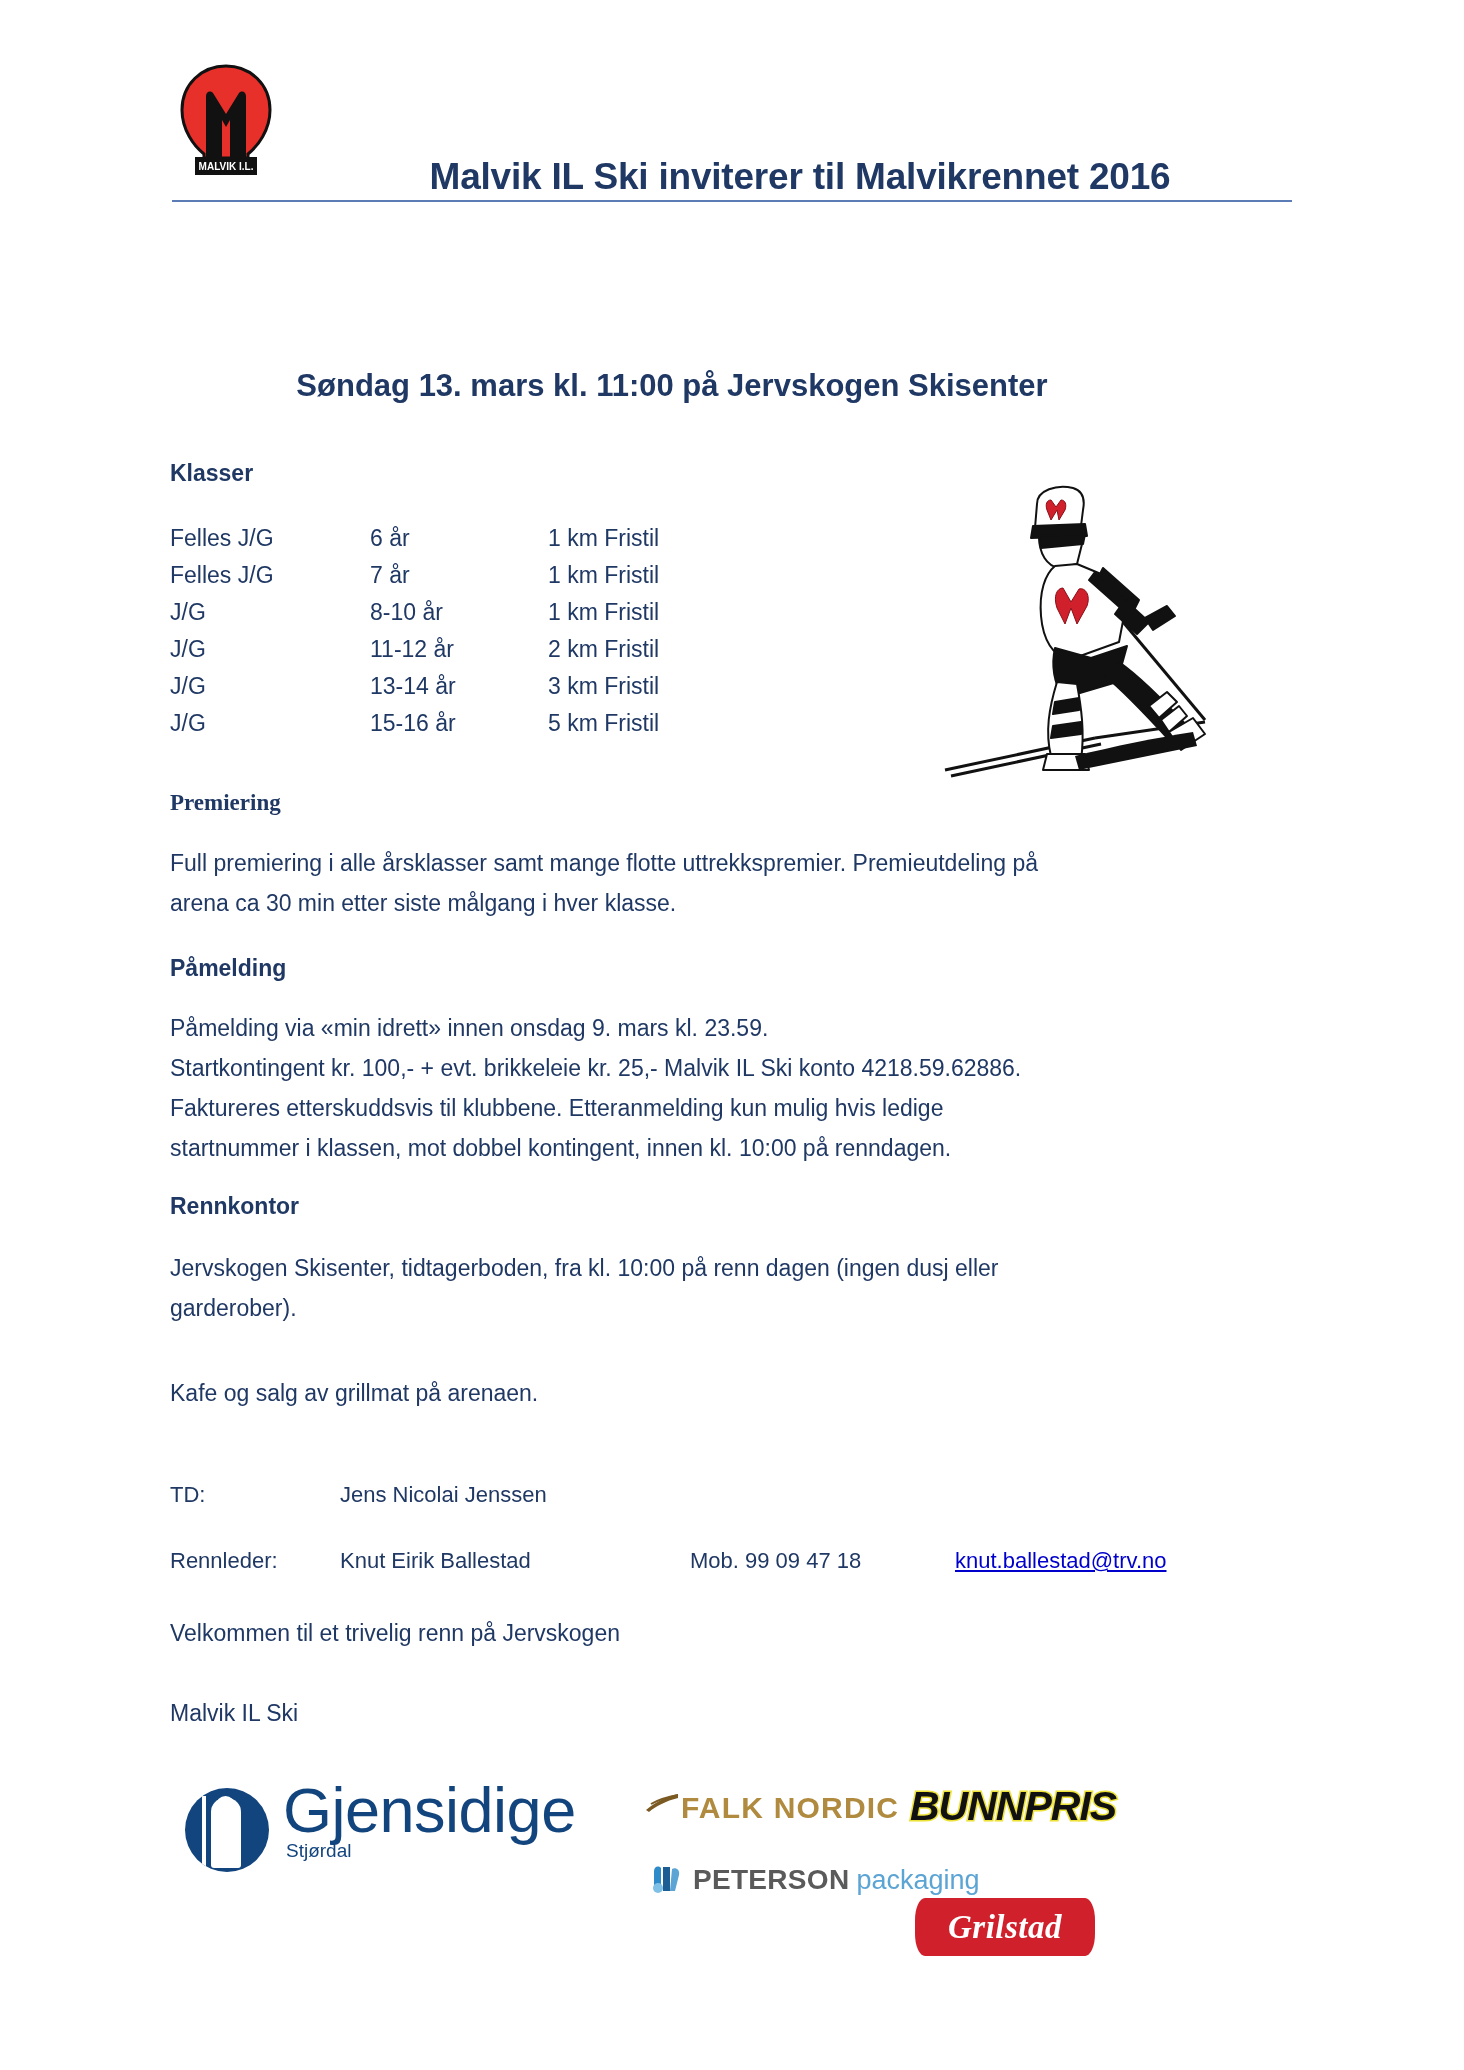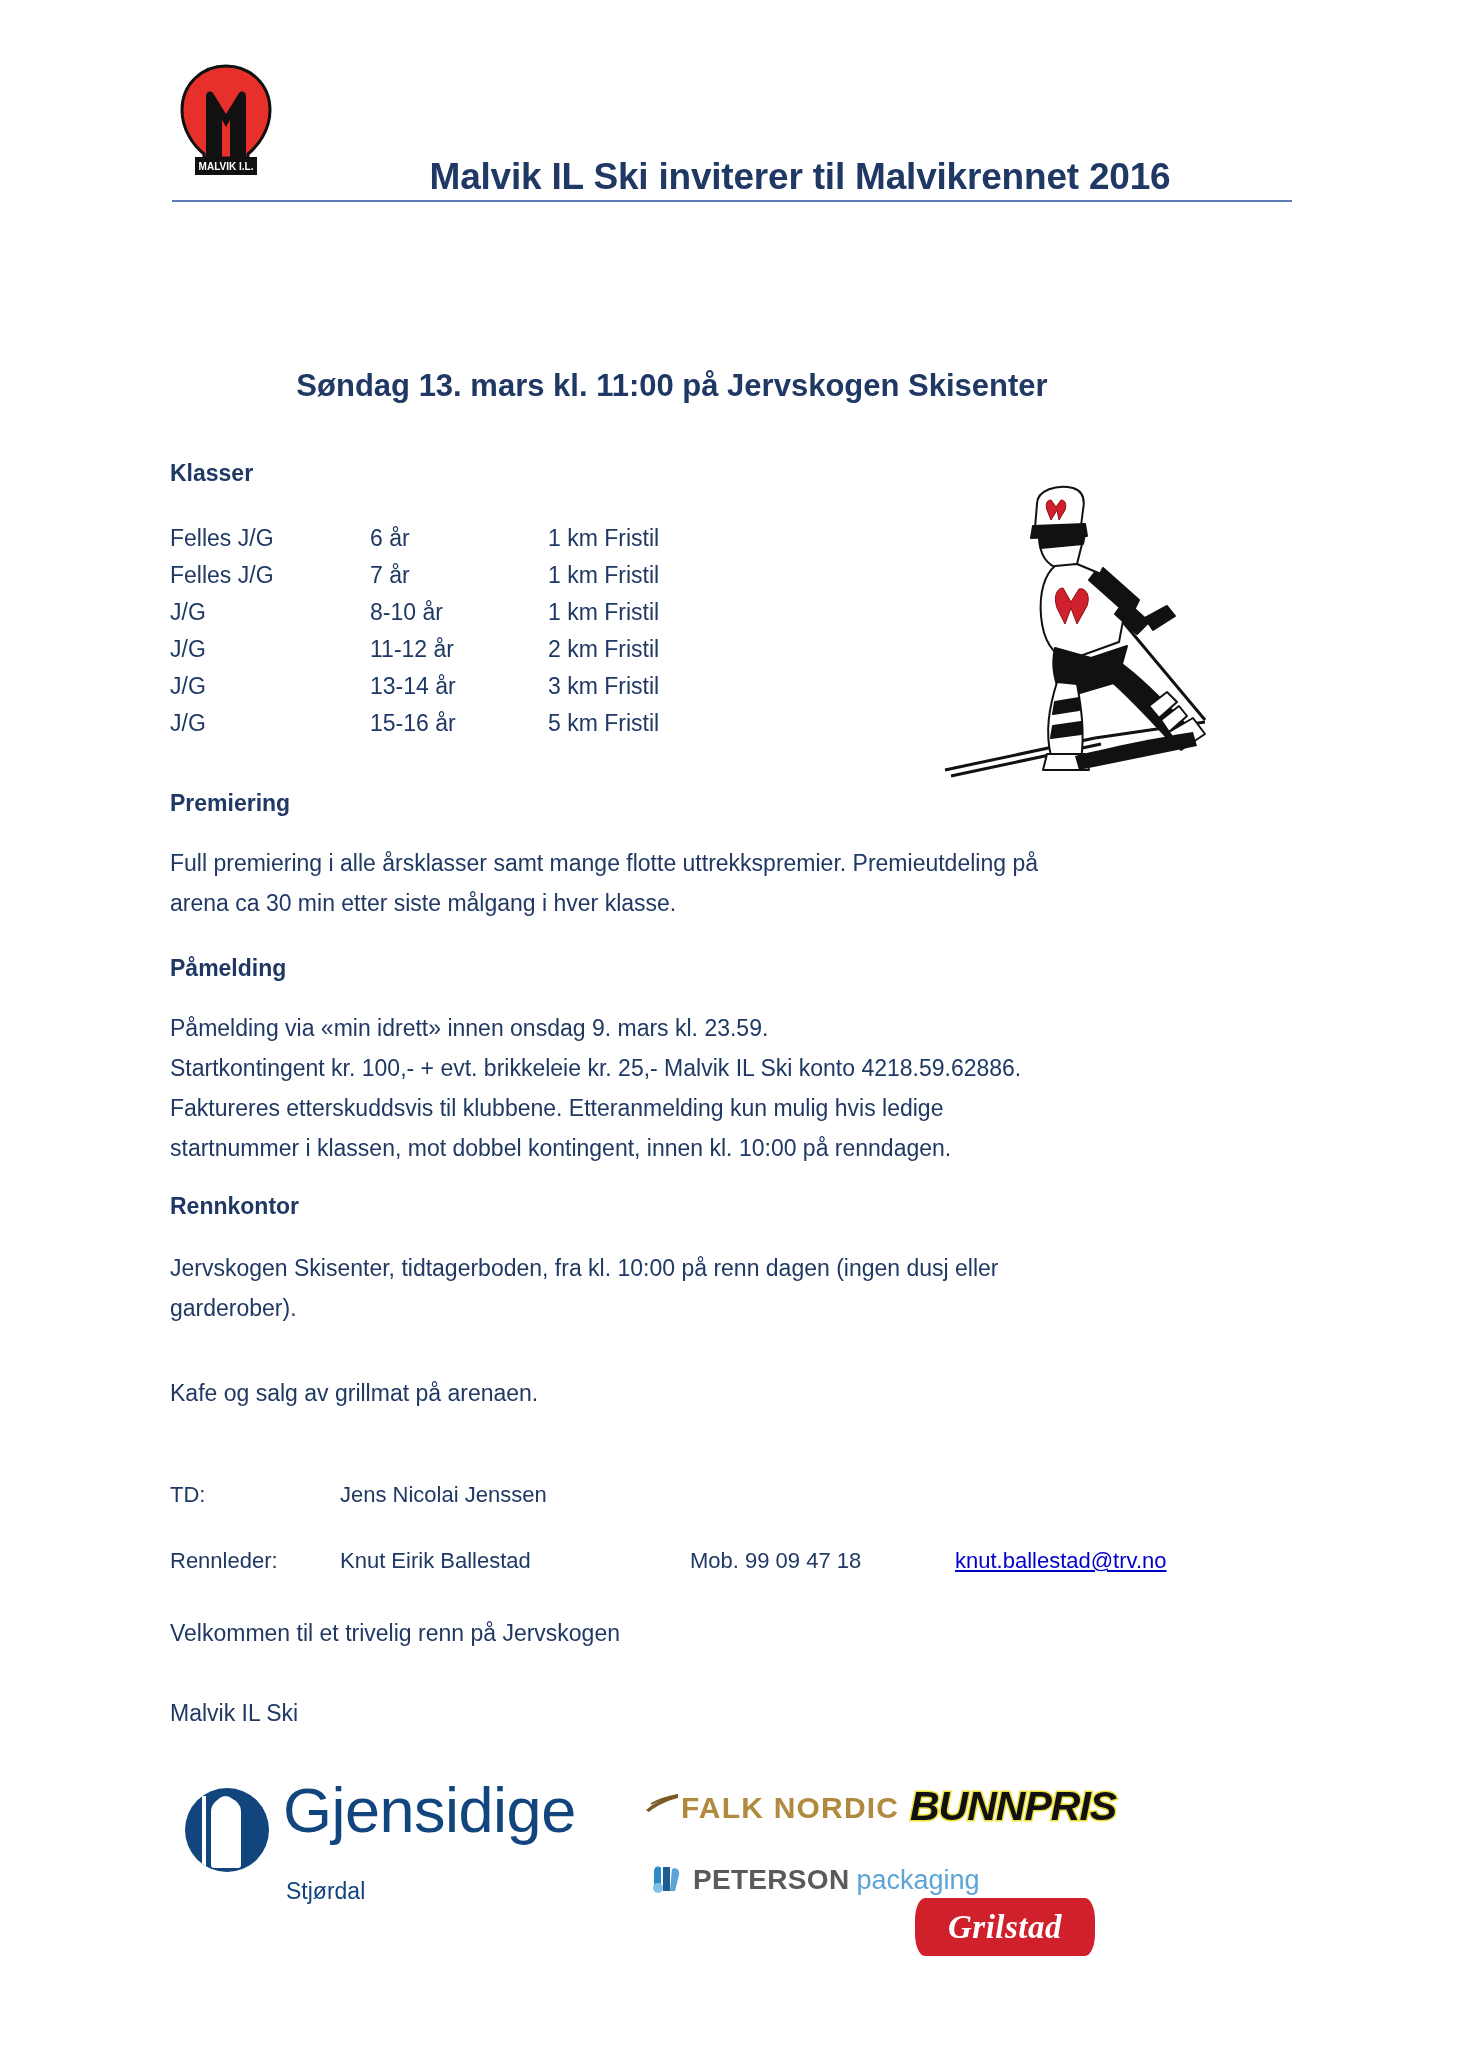--- a/index.html
+++ b/index.html
@@ -200,25 +200,24 @@
   .gj-text {
     margin-left: 14px;
   }
   .gj-name {
     font-size: 63px;
     color: #12447E;
     letter-spacing: -0.5px;
     line-height: 54px;
   }
   .gj-sub {
-    font-size: 23px;
+    font-size: 19px;
     color: #12447E;
     line-height: 28px;
     margin-left: 3px;
-    margin-top: 40px;
   }
   .sp-falk {
     position: absolute;
     left: 475px;
     top: 36px;
     font-size: 30px;
     font-weight: bold;
     color: #B08A3E;
     letter-spacing: 1.2px;
     display: flex;
@@ -394,21 +393,21 @@
         <path d="M256 250 L274 236 L282 246 L264 262 Z" fill="#ffffff"></path>
 
         <path d="M142 284 L180 284 L184 300 L138 300 Z" fill="#ffffff"></path>
         <path d="M264 262 L288 248 L300 264 L276 280 Z" fill="#ffffff"></path>
 
         <path d="M170 286 C210 276 250 268 288 262 L292 276 L174 300 Z" fill="#111111" stroke="none"></path>
       </g>
     </svg>
   </div>
 
-  <div class="sec-heading" style="top:790px;">Premiering</div>
+  <div class="sec-heading" style="top:790px;font-family:Liberation Serif, serif;">Premiering</div>
   <div class="body-text" style="top:843px;">Full premiering i alle årsklasser samt mange flotte uttrekkspremier. Premieutdeling på</div>
   <div class="body-text" style="top:883px;">arena ca 30 min etter siste målgang i hver klasse.</div>
 
   <div class="sec-heading" style="top:955px;">Påmelding</div>
   <div class="body-text" style="top:1008px;">Påmelding via «min idrett» innen onsdag 9. mars kl. 23.59.</div>
   <div class="body-text" style="top:1048px;">Startkontingent kr. 100,- + evt. brikkeleie kr. 25,- Malvik IL Ski konto 4218.59.62886.</div>
   <div class="body-text" style="top:1088px;">Faktureres etterskuddsvis til klubbene. Etteranmelding kun mulig hvis ledige</div>
   <div class="body-text" style="top:1128px;">startnummer i klassen, mot dobbel kontingent, innen kl. 10:00 på renndagen.</div>
 
   <div class="sec-heading" style="top:1193px;">Rennkontor</div>

